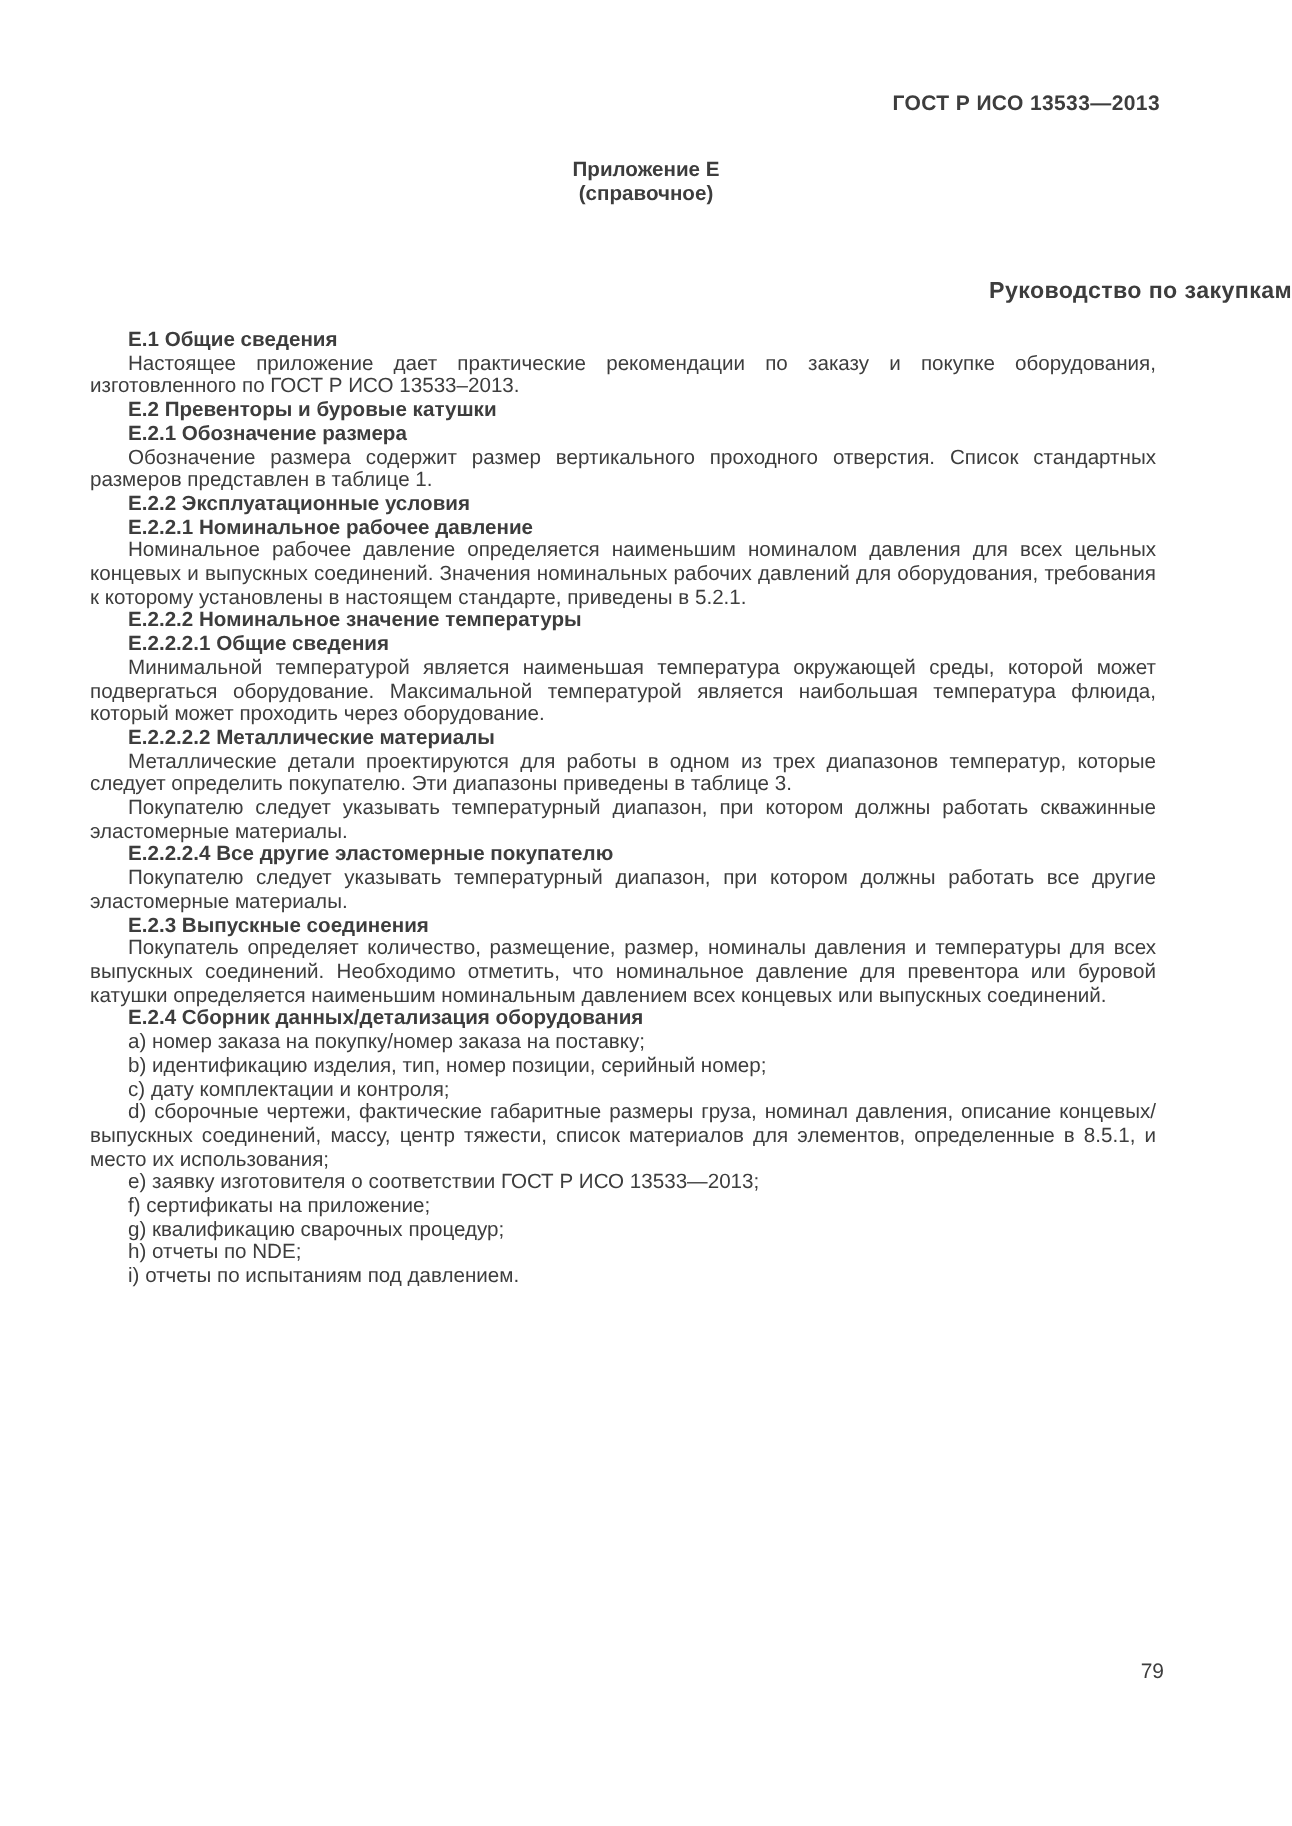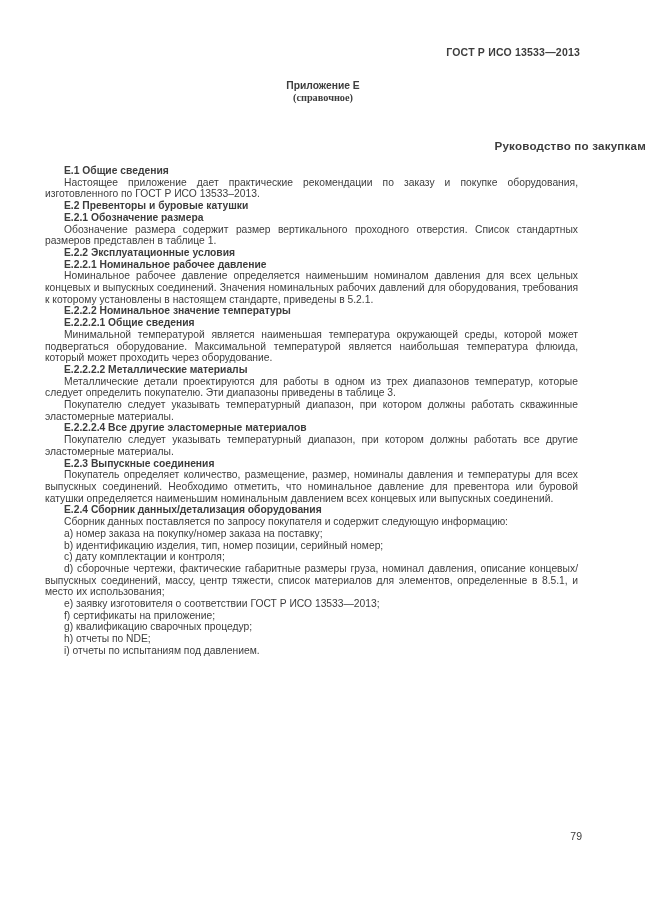--- a/index.html
+++ b/index.html
@@ -35,21 +35,20 @@
     font-weight: bold;
   }
   .appendix-type {
     position: absolute;
     top: 92px;
     left: 0;
     width: 100%;
     text-align: center;
     font-size: 10.3px;
     font-weight: bold;
-    font-family: Liberation Serif, serif;
   }
   .doc-title {
     position: absolute;
     top: 139px;
     left: 0;
     width: 100%;
     margin: 0;
     text-align: right;
     font-size: 11.6px;
     font-weight: bold;
@@ -104,26 +103,25 @@
       <p class="text">Обозначение размера содержит размер вертикального проходного отверстия. Список стандартных размеров представлен в таблице 1.</p>
       <p class="heading">Е.2.2 Эксплуатационные условия</p>
       <p class="heading">Е.2.2.1 Номинальное рабочее давление</p>
       <p class="text">Номинальное рабочее давление определяется наименьшим номиналом давления для всех цельных концевых и выпускных соединений. Значения номинальных рабочих давлений для оборудования, требования к которому установлены в настоящем стандарте, приведены в 5.2.1.</p>
       <p class="heading">Е.2.2.2 Номинальное значение температуры</p>
       <p class="heading">Е.2.2.2.1 Общие сведения</p>
       <p class="text">Минимальной температурой является наименьшая температура окружающей среды, которой может подвергаться оборудование. Максимальной температурой является наибольшая температура флюида, который может проходить через оборудование.</p>
       <p class="heading">Е.2.2.2.2 Металлические материалы</p>
       <p class="text">Металлические детали проектируются для работы в одном из трех диапазонов температур, которые следует определить покупателю. Эти диапазоны приведены в таблице 3.</p>
       <p class="text">Покупателю следует указывать температурный диапазон, при котором должны работать скважинные эластомерные материалы.</p>
-      <p class="heading">Е.2.2.2.4 Все другие эластомерные материалов</p>
+      <p class="heading">Е.2.2.2.4 Все другие эластомерные покупателю</p>
       <p class="text">Покупателю следует указывать температурный диапазон, при котором должны работать все другие эластомерные материалы.</p>
       <p class="heading">Е.2.3 Выпускные соединения</p>
       <p class="text">Покупатель определяет количество, размещение, размер, номиналы давления и температуры для всех выпускных соединений. Необходимо отметить, что номинальное давление для превентора или буровой катушки определяется наименьшим номинальным давлением всех концевых или выпускных соединений.</p>
       <p class="heading">Е.2.4 Сборник данных/детализация оборудования</p>
-      <p class="text">Сборник данных поставляется по запросу покупателя и содержит следующую информацию:</p>
       <p class="text">a) номер заказа на покупку/номер заказа на поставку;</p>
       <p class="text">b) идентификацию изделия, тип, номер позиции, серийный номер;</p>
       <p class="text">c) дату комплектации и контроля;</p>
       <p class="text">d) сборочные чертежи, фактические габаритные размеры груза, номинал давления, описание концевых/выпускных соединений, массу, центр тяжести, список материалов для элементов, определенные в 8.5.1, и место их использования;</p>
       <p class="text">e) заявку изготовителя о соответствии ГОСТ Р ИСО 13533—2013;</p>
       <p class="text">f) сертификаты на приложение;</p>
       <p class="text">g) квалификацию сварочных процедур;</p>
       <p class="text">h) отчеты по NDE;</p>
       <p class="text">i) отчеты по испытаниям под давлением.</p>
     </div>

